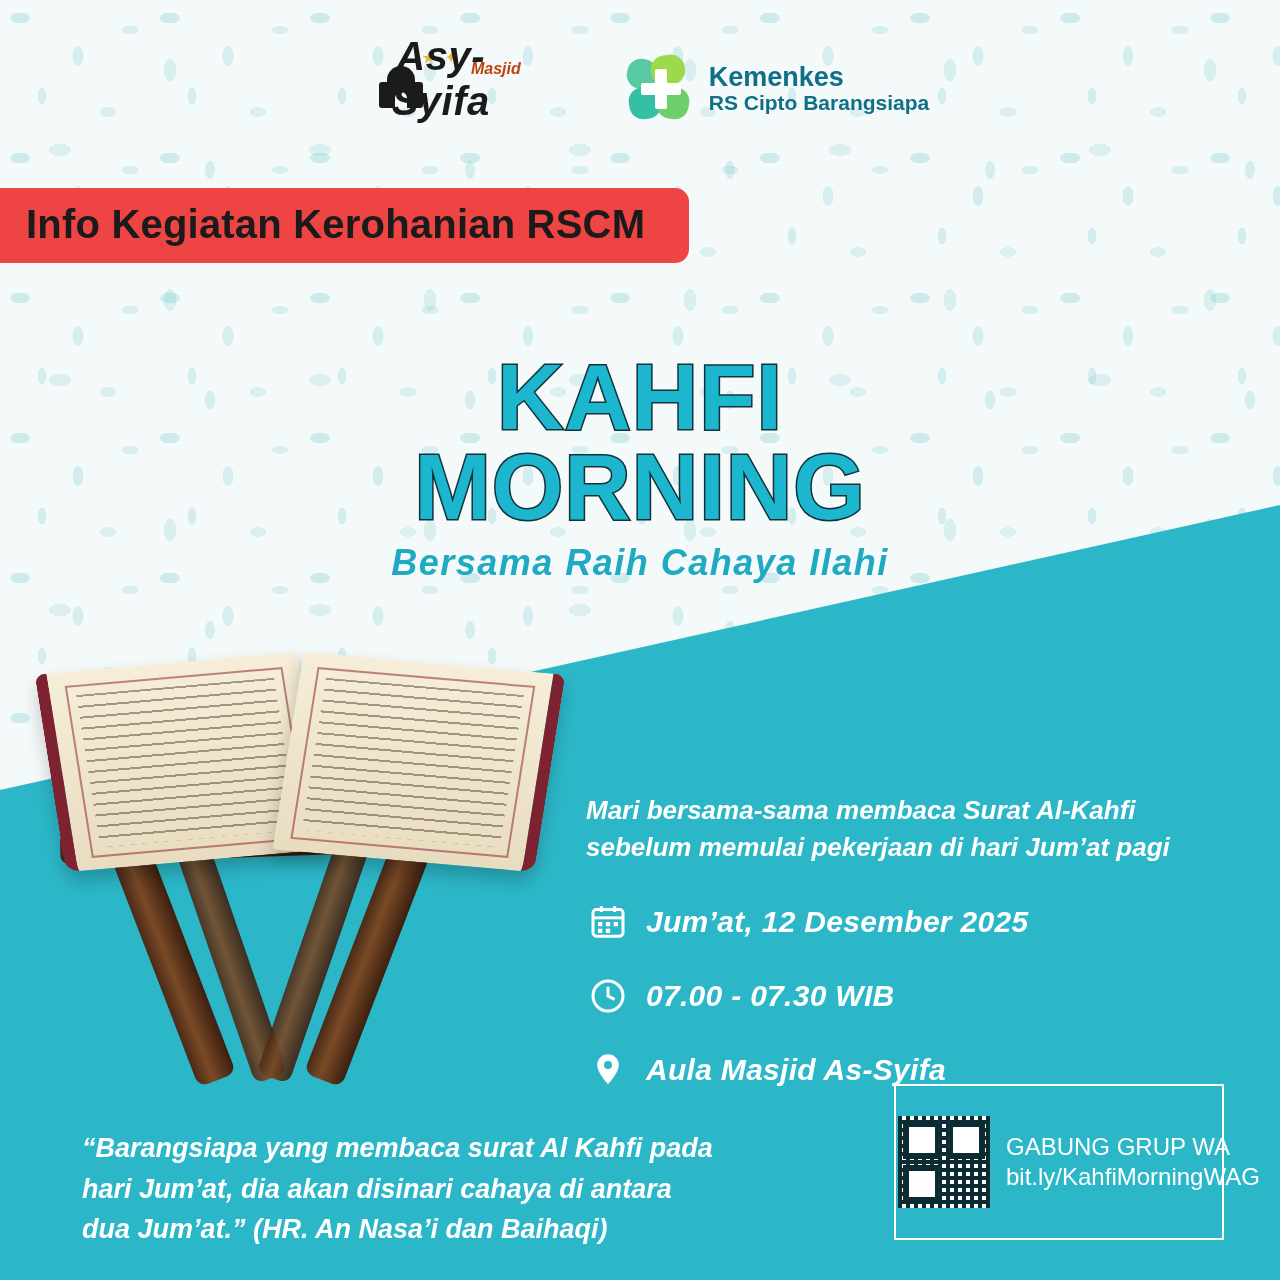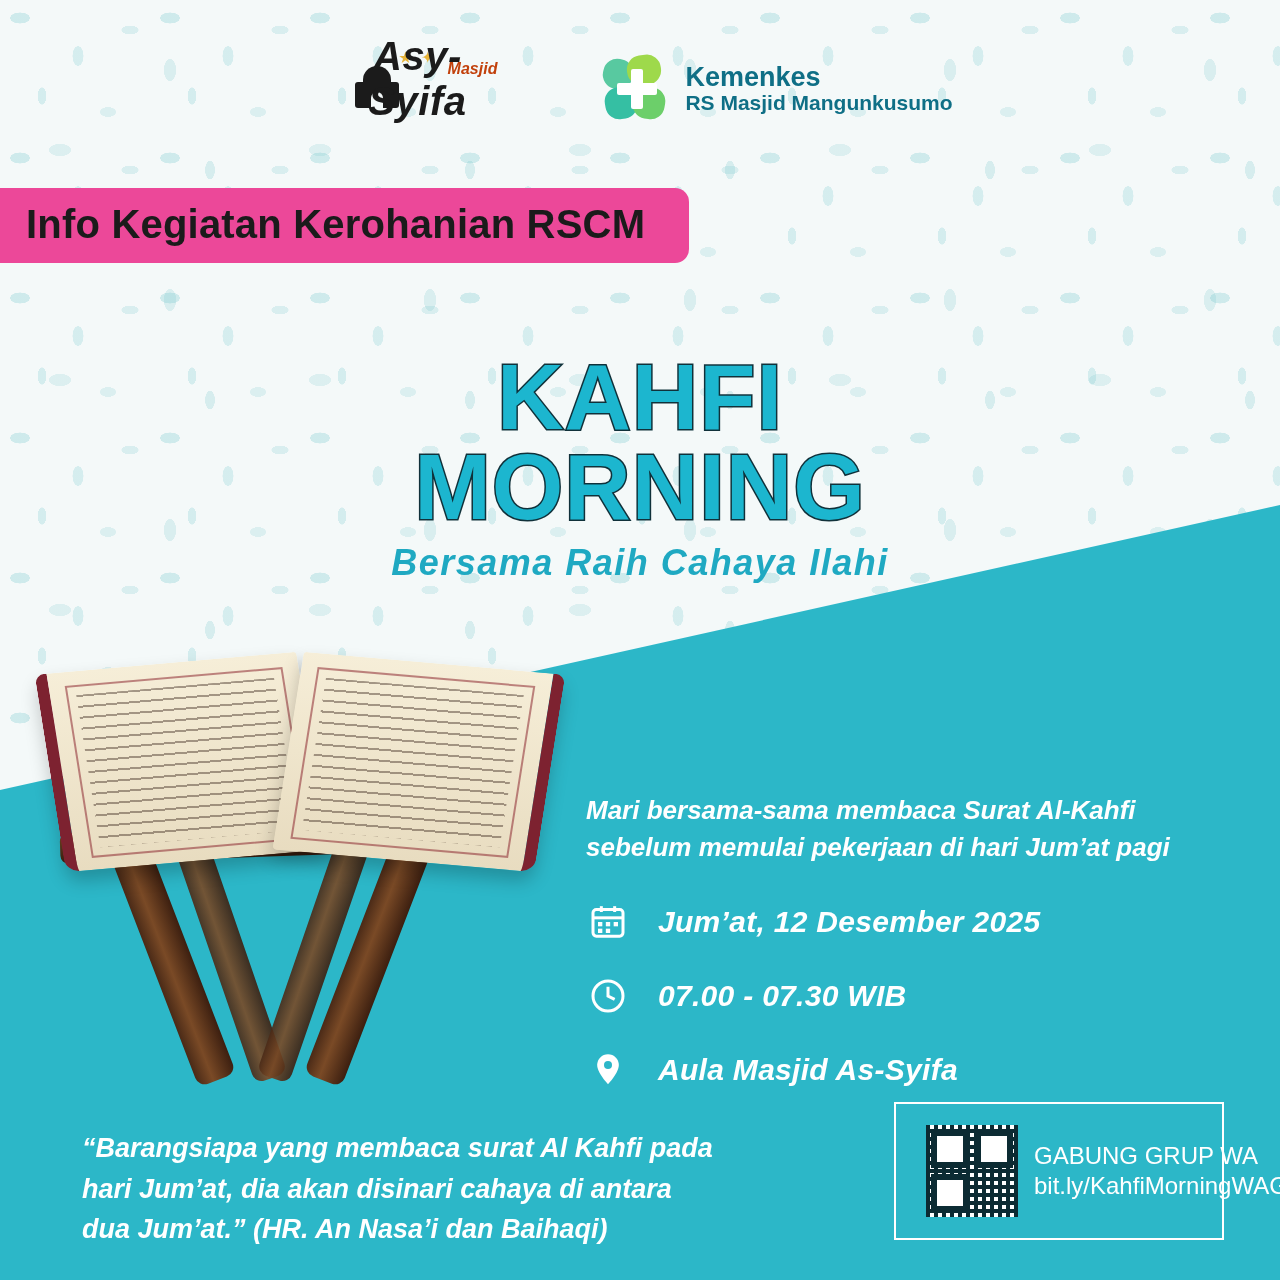--- a/index.html
+++ b/index.html
@@ -157,21 +157,21 @@
     font-weight: 700;
     color: #0f6f86;
     line-height: 1.15;
   }
 
   
   .banner {
     position: absolute;
     left: 0;
     top: 188px;
-    background: #ec4899;
+    background: #ef4444;
     padding: 14px 44px 16px 26px;
     border-radius: 0 14px 14px 0;
     z-index: 6;
   }
   .banner-text {
     font-size: 40px;
     font-weight: 700;
     color: #1b1b1b;
     letter-spacing: 0.2px;
     white-space: nowrap;
@@ -343,21 +343,21 @@
   .info-lead {
     font-size: 26px;
     font-style: italic;
     font-weight: 700;
     line-height: 1.42;
     margin-bottom: 34px;
   }
   .info-row {
     display: flex;
     align-items: center;
-    gap: 28px;
+    gap: 16px;
     margin-bottom: 30px;
   }
   .info-row .ico {
     width: 44px;
     height: 44px;
     flex: 0 0 44px;
     display: flex;
     align-items: center;
     justify-content: center;
   }
@@ -381,26 +381,26 @@
     line-height: 1.5;
     z-index: 6;
   }
 
   
   .qr-box {
     position: absolute;
     right: 56px;
     bottom: 40px;
     width: 330px;
-    height: 138px;
+    height: 156px;
     border: 2px solid #ffffff;
     display: flex;
     align-items: center;
     gap: 16px;
-    padding: 0 30px;
+    padding: 0 2px;
     box-sizing: border-box;
     z-index: 6;
   }
   .qr {
     width: 92px;
     height: 92px;
     background-color: #ffffff;
     background-image:
       repeating-linear-gradient(90deg, #0c2b33 0 4px, transparent 4px 8px),
       repeating-linear-gradient(0deg, #0c2b33 0 4px, transparent 4px 8px);
@@ -460,21 +460,21 @@
       <div class="kmk-mark">
         <div class="blob b1"></div>
         <div class="blob b2"></div>
         <div class="blob b3"></div>
         <div class="blob b4"></div>
         <div class="cross-v"></div>
         <div class="cross-h"></div>
       </div>
       <div class="kmk-text">
         <div class="l1">Kemenkes</div>
-        <div class="l2">RS Masjid Mangunkusumo</div>
+        <div class="l2">RS Cipto Barangsiapa</div>
       </div>
     </div>
 
   </div>
 
   <div class="banner">
     <div class="banner-text">Info Kegiatan Kerohanian RSCM</div>
   </div>
 
   <div class="headline">

